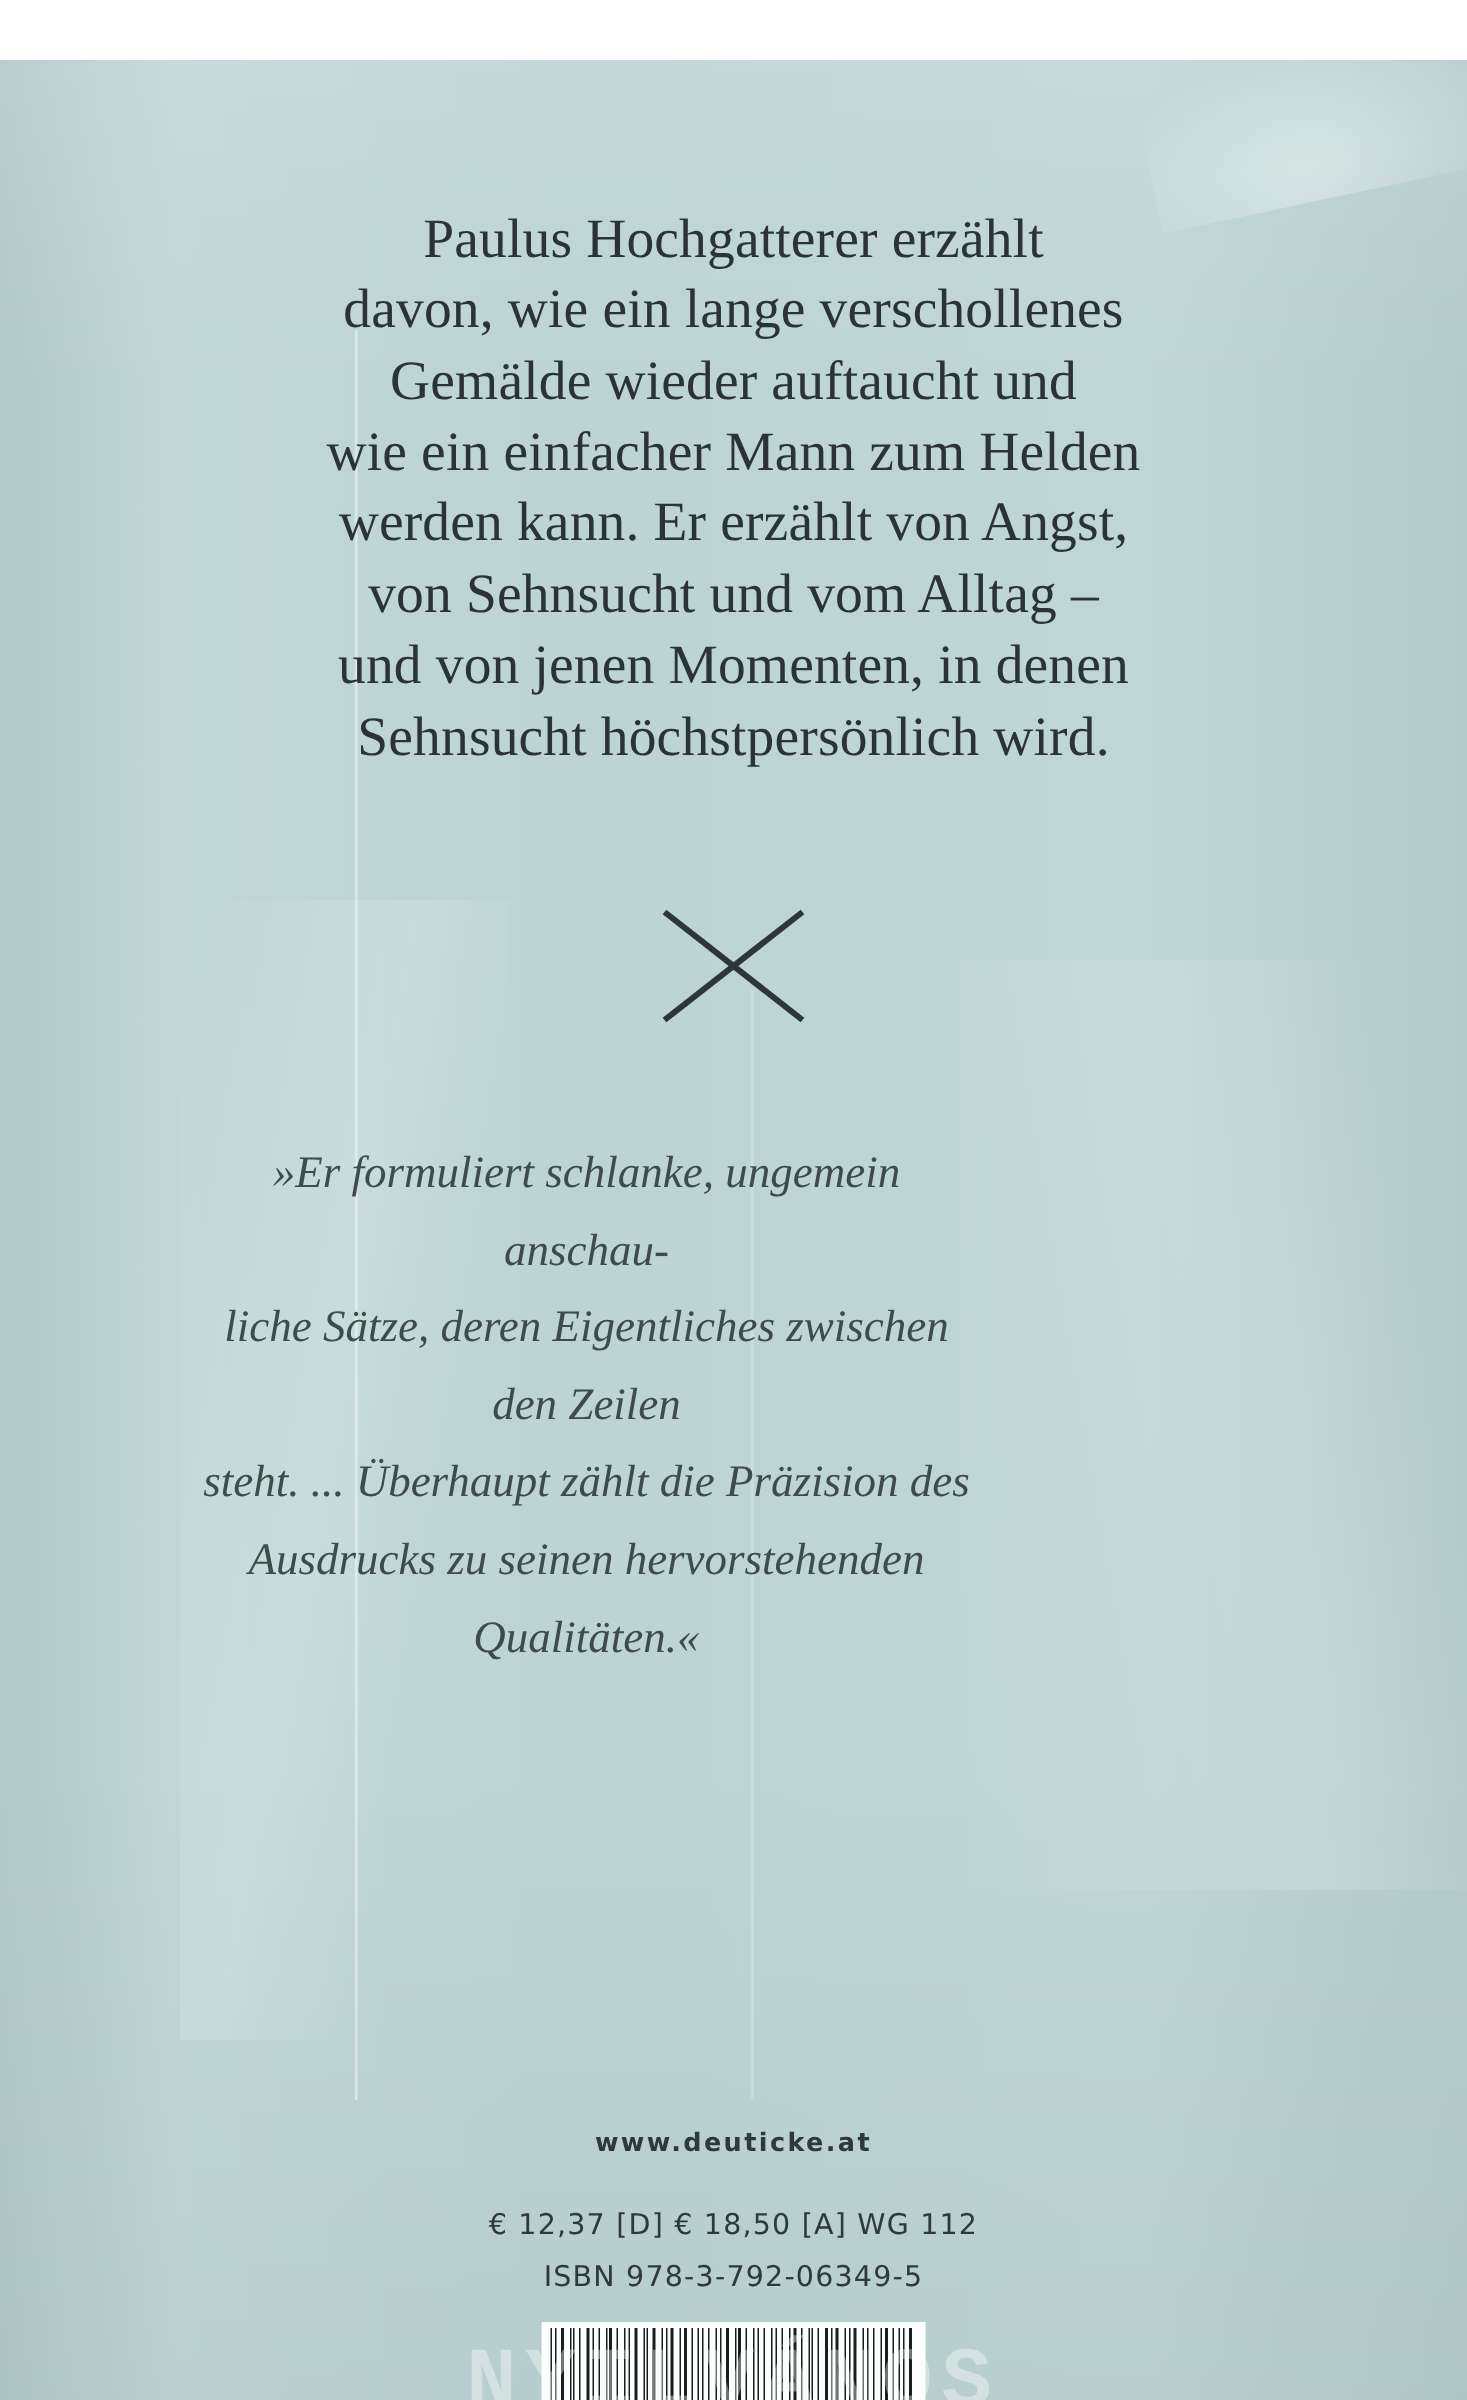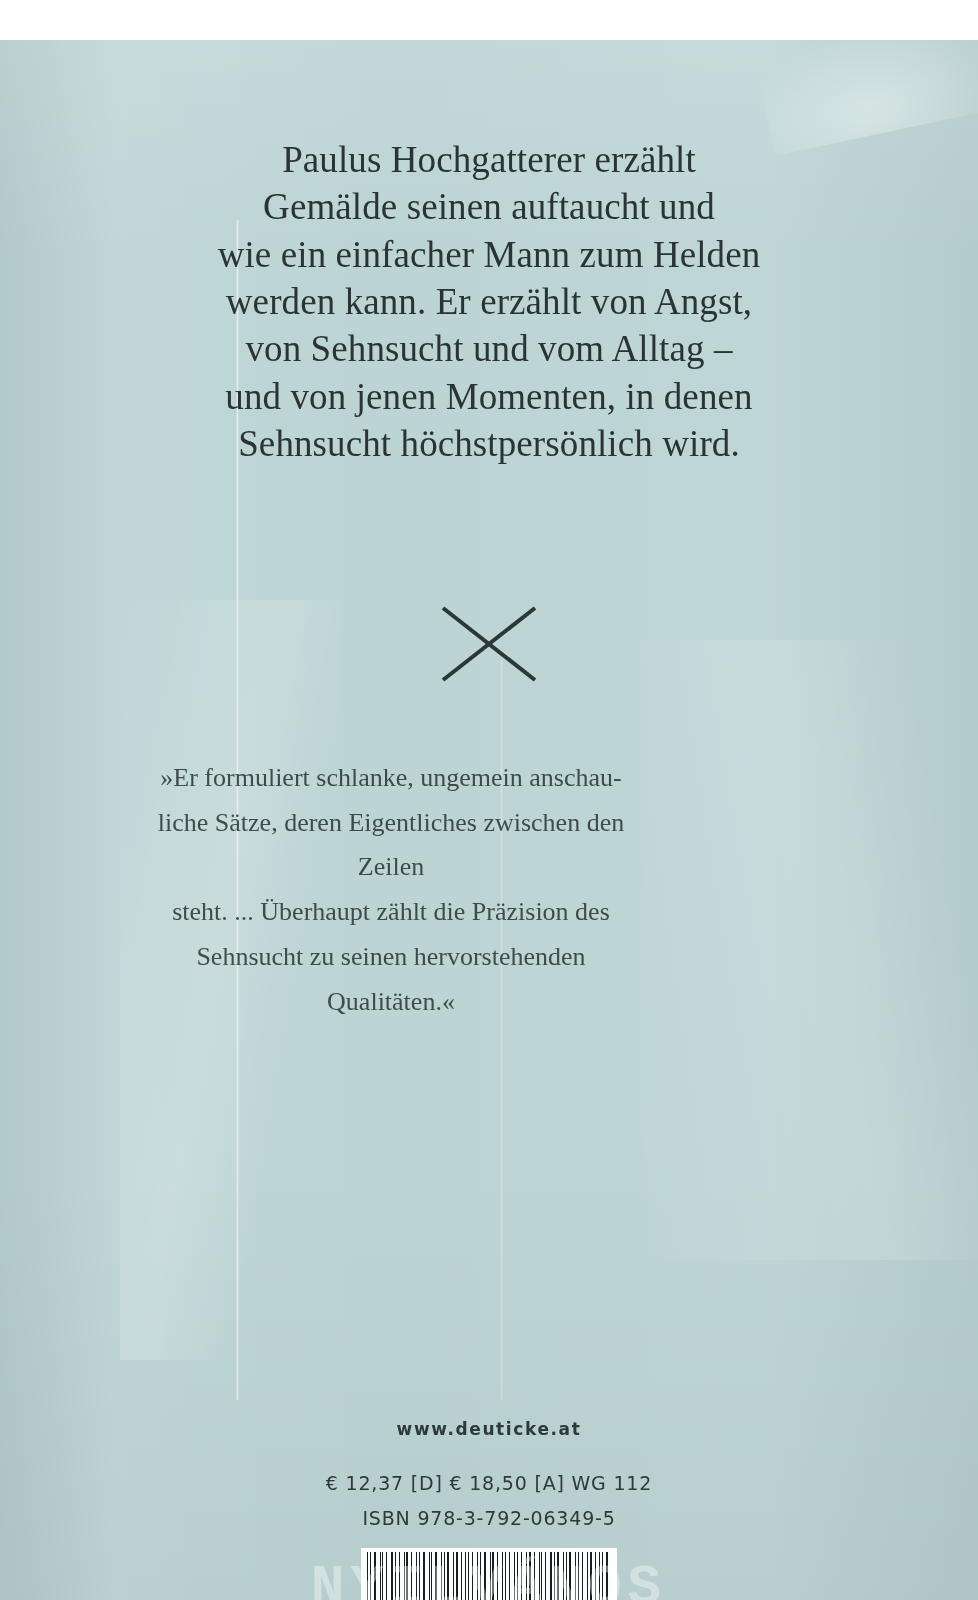--- a/index.html
+++ b/index.html
@@ -81,21 +81,22 @@
     justify-content: center;
   }
 
   .quote {
     position: absolute;
     top: 716px;
     left: 0;
     width: 782px;
     text-align: center;
     color: #33403f;
-    font-size: 26px;
+    font-style: italic;
+    font-size: 30px;
     line-height: 1.72;
     padding: 0 130px;
     box-sizing: border-box;
     opacity: 0.92;
   }
   .quote p { margin: 0; }
 
   .attribution {
     position: absolute;
     top: 920px;
@@ -180,40 +181,41 @@
 <div class="book-back">
 
   <div class="sheen sheen-top"></div>
   <div class="sheen sheen-mid"></div>
   <div class="sheen sheen-right"></div>
   <div class="crease" style="top:180px; left:236px; height:1180px;"></div>
   <div class="crease" style="top:620px; left:500px; height:740px; opacity:0.5;"></div>
 
   <div class="blurb">
     <p>Paulus Hochgatterer erzählt</p>
-    <p>Gemälde seinen auftaucht und</p>
+    <p>davon, wie ein lange verschollenes</p>
+    <p>Gemälde wieder auftaucht und</p>
     <p>wie ein einfacher Mann zum Helden</p>
     <p>werden kann. Er erzählt von Angst,</p>
     <p>von Sehnsucht und vom Alltag –</p>
     <p>und von jenen Momenten, in denen</p>
     <p>Sehnsucht höchstpersönlich wird.</p>
   </div>
 
   <div class="divider">
     <svg width="104" height="84" viewBox="0 0 104 84">
       <line x1="6" y1="6" x2="98" y2="78" stroke="#2c3739" stroke-width="4"></line>
       <line x1="98" y1="6" x2="6" y2="78" stroke="#2c3739" stroke-width="4"></line>
     </svg>
   </div>
 
   <div class="quote">
     <p>»Er formuliert schlanke, ungemein anschau-</p>
     <p>liche Sätze, deren Eigentliches zwischen den Zeilen</p>
     <p>steht. ... Überhaupt zählt die Präzision des</p>
-    <p>Sehnsucht zu seinen hervorstehenden Qualitäten.«</p>
+    <p>Ausdrucks zu seinen hervorstehenden Qualitäten.«</p>
   </div>
 
 
   <div class="footer publisher-url">www.deuticke.at</div>
   <div class="footer price-line">€ 12,37 [D]  € 18,50 [A]   WG 112</div>
   <div class="footer isbn-line">ISBN 978-3-792-06349-5</div>
 
   <div class="barcode-wrap">
     <div class="barcode" id="barcode">
         <div class="bar" style="width: 1px; height: 86px; margin-right: 1px;"></div>

